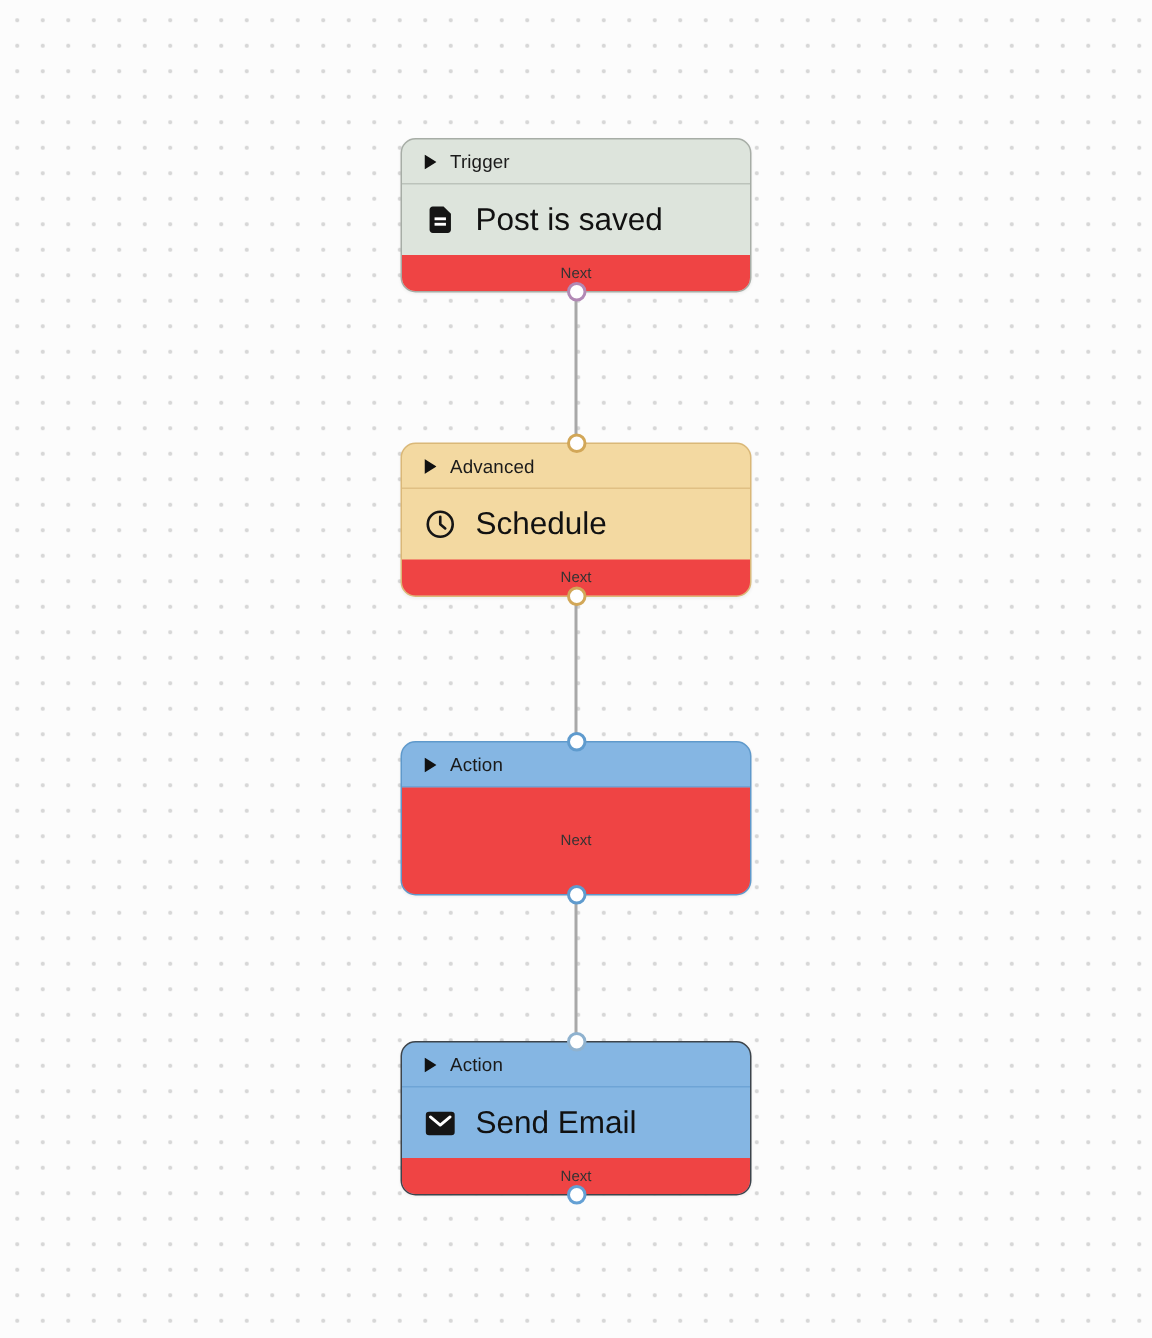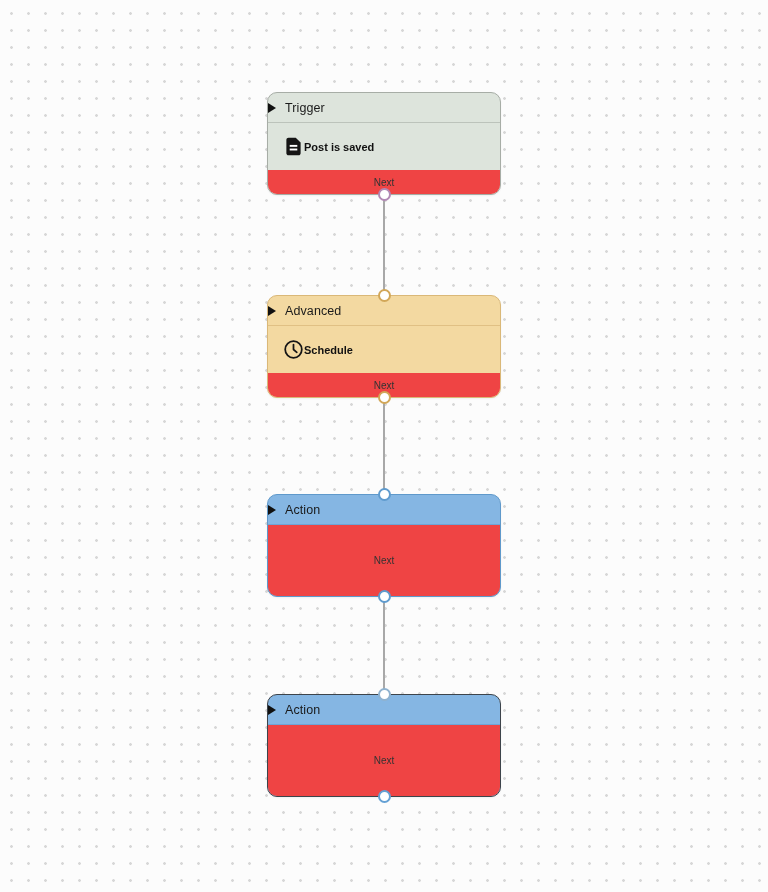--- a/index.html
+++ b/index.html
@@ -35,20 +35,21 @@
     display: flex;
     flex-direction: column;
     z-index: 2;
     box-shadow: 0 1px 2px rgba(0,0,0,0.05);
     cursor: pointer;
   }
   .node-header {
     height: 29px;
     display: flex;
     align-items: center;
+    padding-left: 15px;
     flex: 0 0 auto;
   }
   .collapse-triangle {
     width: 8px;
     height: 10px;
     margin-right: 9px;
     display: inline-flex;
     align-items: center;
     flex: 0 0 auto;
   }
@@ -71,22 +72,23 @@
   }
   .node-icon {
     width: 21px;
     height: 21px;
     display: inline-flex;
     align-items: center;
     justify-content: center;
     flex: 0 0 auto;
   }
   .node-title {
-    font-size: 11px;
-    font-weight: 700;
+    margin-left: 13px;
+    font-size: 21px;
+    font-weight: 400;
     color: #111;
   }
   .node-next {
     flex: 1 1 auto;
     background: #ef4444;
     border-radius: 0 0 9px 9px;
     display: flex;
     align-items: center;
     justify-content: center;
   }
@@ -186,19 +188,28 @@
     <div class="node" style="top: 694px; background: rgb(133, 182, 227); border-color: rgb(61, 68, 75); border-width: 1.5px;">
     <div class="node-header">
       <span class="collapse-triangle">
         <svg width="8" height="10" viewBox="0 0 8 10">
             <path d="M0 0 L8 5 L0 10 Z" fill="#111"></path>
           </svg>
       </span>
       <span class="node-category">Action</span>
     </div>
     <div class="node-divider" style="background: rgb(110, 164, 214);"></div>
+    <div class="node-body">
+      <span class="node-icon">
+          <svg width="21" height="18" viewBox="0 0 24 20">
+            <rect x="1" y="1" width="22" height="18" rx="2.5" fill="#151515"></rect>
+            <path d="M4.5 5 L12 11.2 L19.5 5" fill="none" stroke="#fff" stroke-width="2.2" stroke-linecap="round" stroke-linejoin="round"></path>
+          </svg>
+        </span>
+      <span class="node-title">Send Email</span>
+    </div>
     <div class="node-next">
       <span class="next-label">Next</span>
     </div>
   <div class="handle handle-in" style="border-color: rgb(143, 178, 207);"></div>
       <div class="handle handle-out" style="border-color: rgb(100, 160, 212);"></div>
     </div>
   </div>
 
 </body></html>

